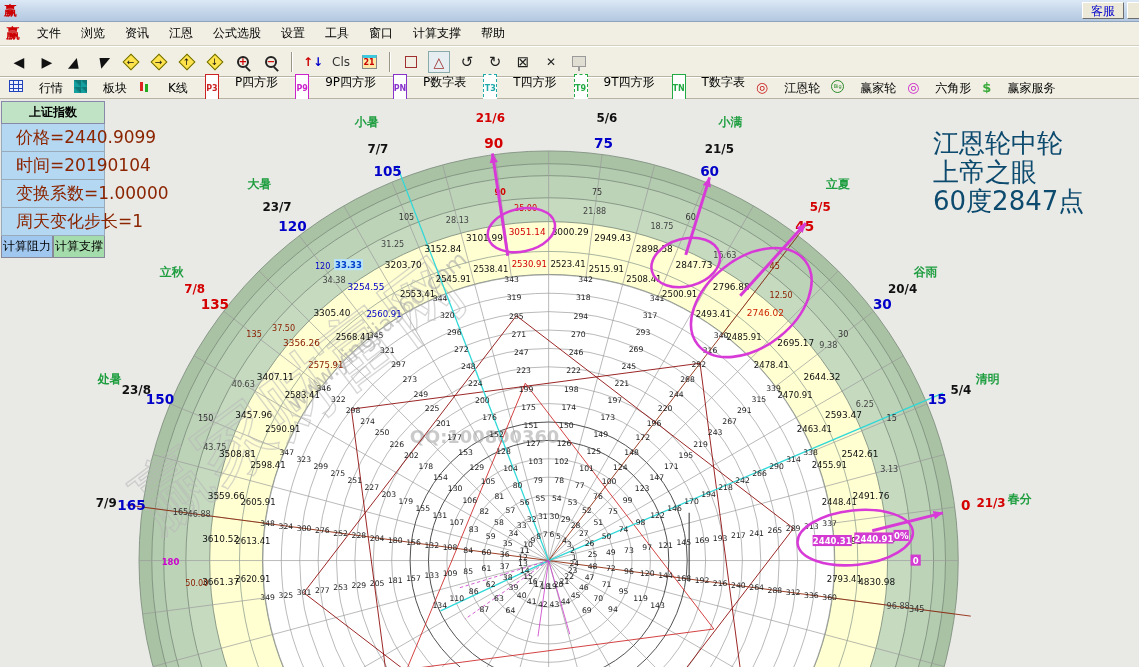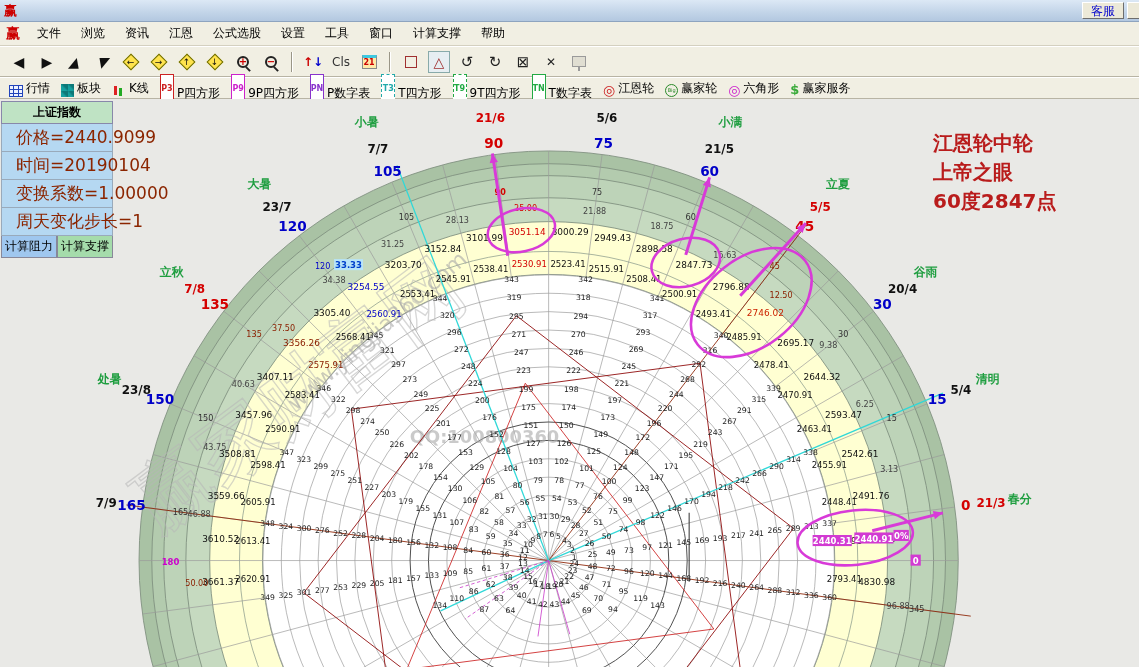--- a/index.html
+++ b/index.html
@@ -46,53 +46,53 @@
   .updown b { font-size:12px; }
   .cls { font-size:12px; color:#333; }
   .cal { width:15px; height:14px; background:#ffe9a8; border:1px solid #888; border-top:3px solid #3ec8e0;
     font-size:8px; color:#c00; text-align:center; line-height:10px; font-weight:bold; }
   .sq { width:12px; height:12px; border:1px solid #a03030; }
   .tool-sel { border:1px solid #8aa; background:#e6eef2; }
   .tri { color:#a03030; font-size:14px; }
   .rot { font-size:15px; color:#222; }
   .board { width:14px; height:11px; border:1px solid #9a9a9a; background:#e0ded2; position:relative; }
   .board::after { content:""; position:absolute; left:5px; top:10px; width:2px; height:4px; background:#9a9a9a; }
-  .feat { display:flex; align-items:flex-end; gap:3px; padding:1px 3px; }
+  .feat { display:flex; align-items:flex-start; gap:16px; padding:1px 3px; }
   .feat .lbl { font-size:12px; color:#000; white-space:nowrap; }
   .chip-ic { width:14px; height:28px; border:1px solid; font-size:8px; font-weight:bold;
-    display:flex; align-items:center; justify-content:center; background:#fff; }
+    display:flex; align-items:center; justify-content:center; background:#fff;margin-left:6px; }
   .grid-ic { width:14px; height:12px; border:1px solid #2244bb;
     background:linear-gradient(#2244bb 1px,transparent 1px) 0 3px/100% 4px,
                linear-gradient(90deg,#2244bb 1px,transparent 1px) 3px 0/5px 100%, #eef2ff; }
   .blk-ic { width:13px; height:13px;
     background:linear-gradient(45deg,#15a0a0 40%,#0c7878 60%) 0 0/7px 7px; }
   .kline-ic { position:relative; width:14px; height:13px; }
   .kline-ic i { position:absolute; width:3px; }
   .target { font-size:14px; line-height:1; }
   .bigwheel { width:13px; height:13px; border:1px solid #2a8a2a; border-radius:50%;
     font-size:5px; color:#2a8a2a; display:flex; align-items:center; justify-content:center; }
   .dollar { color:#3aaa3a; font-weight:bold; font-size:13px; }
 
   
-  .panel { position:absolute; left:1px; top:101px; width:112px; font-size:12px; z-index:5; }
+  .panel { position:absolute; left:1px; top:101px; width:104px; font-size:12px; z-index:5; }
   .panel-head { background:#bfe3c4; border:1px solid #88a; text-align:center;
     padding:2px 0; font-weight:bold; color:#000; }
   .panel-row { background:#b5d8f2; border:1px solid #9ab; border-top:none;
     padding:2px 14px; color:#8b2500; white-space:nowrap; font-size:17px; }
   .panel-btns { display:flex; }
   .pbtn { flex:1; text-align:center; padding:2px 0; border:1px solid #889; border-top:none; color:#000; }
   .pbtn.res { background:#9fc7ef; }
   .pbtn.sup { background:#a5dcab; }
 
   
   .chart { position:absolute; left:0; top:99px; width:1139px; height:568px; background:#e9e9e6; }
   svg text { font-family:"DejaVu Sans","Liberation Sans",sans-serif; }
 
   .annotation { position:absolute; left:933px; top:129px; z-index:6;
-    color:#b91c1c; font-size:20px; font-weight:bold; line-height:29px; }
+    color:#0c4a6e; font-size:26px; font-weight:normal; line-height:29px; }
 </style>
 </head>
 <body>
 
 <div id="app">
 
   <div class="titlebar">
     <span class="title-logo">赢</span>
     <span class="title-right">
       <button class="tbtn">客服</button>

